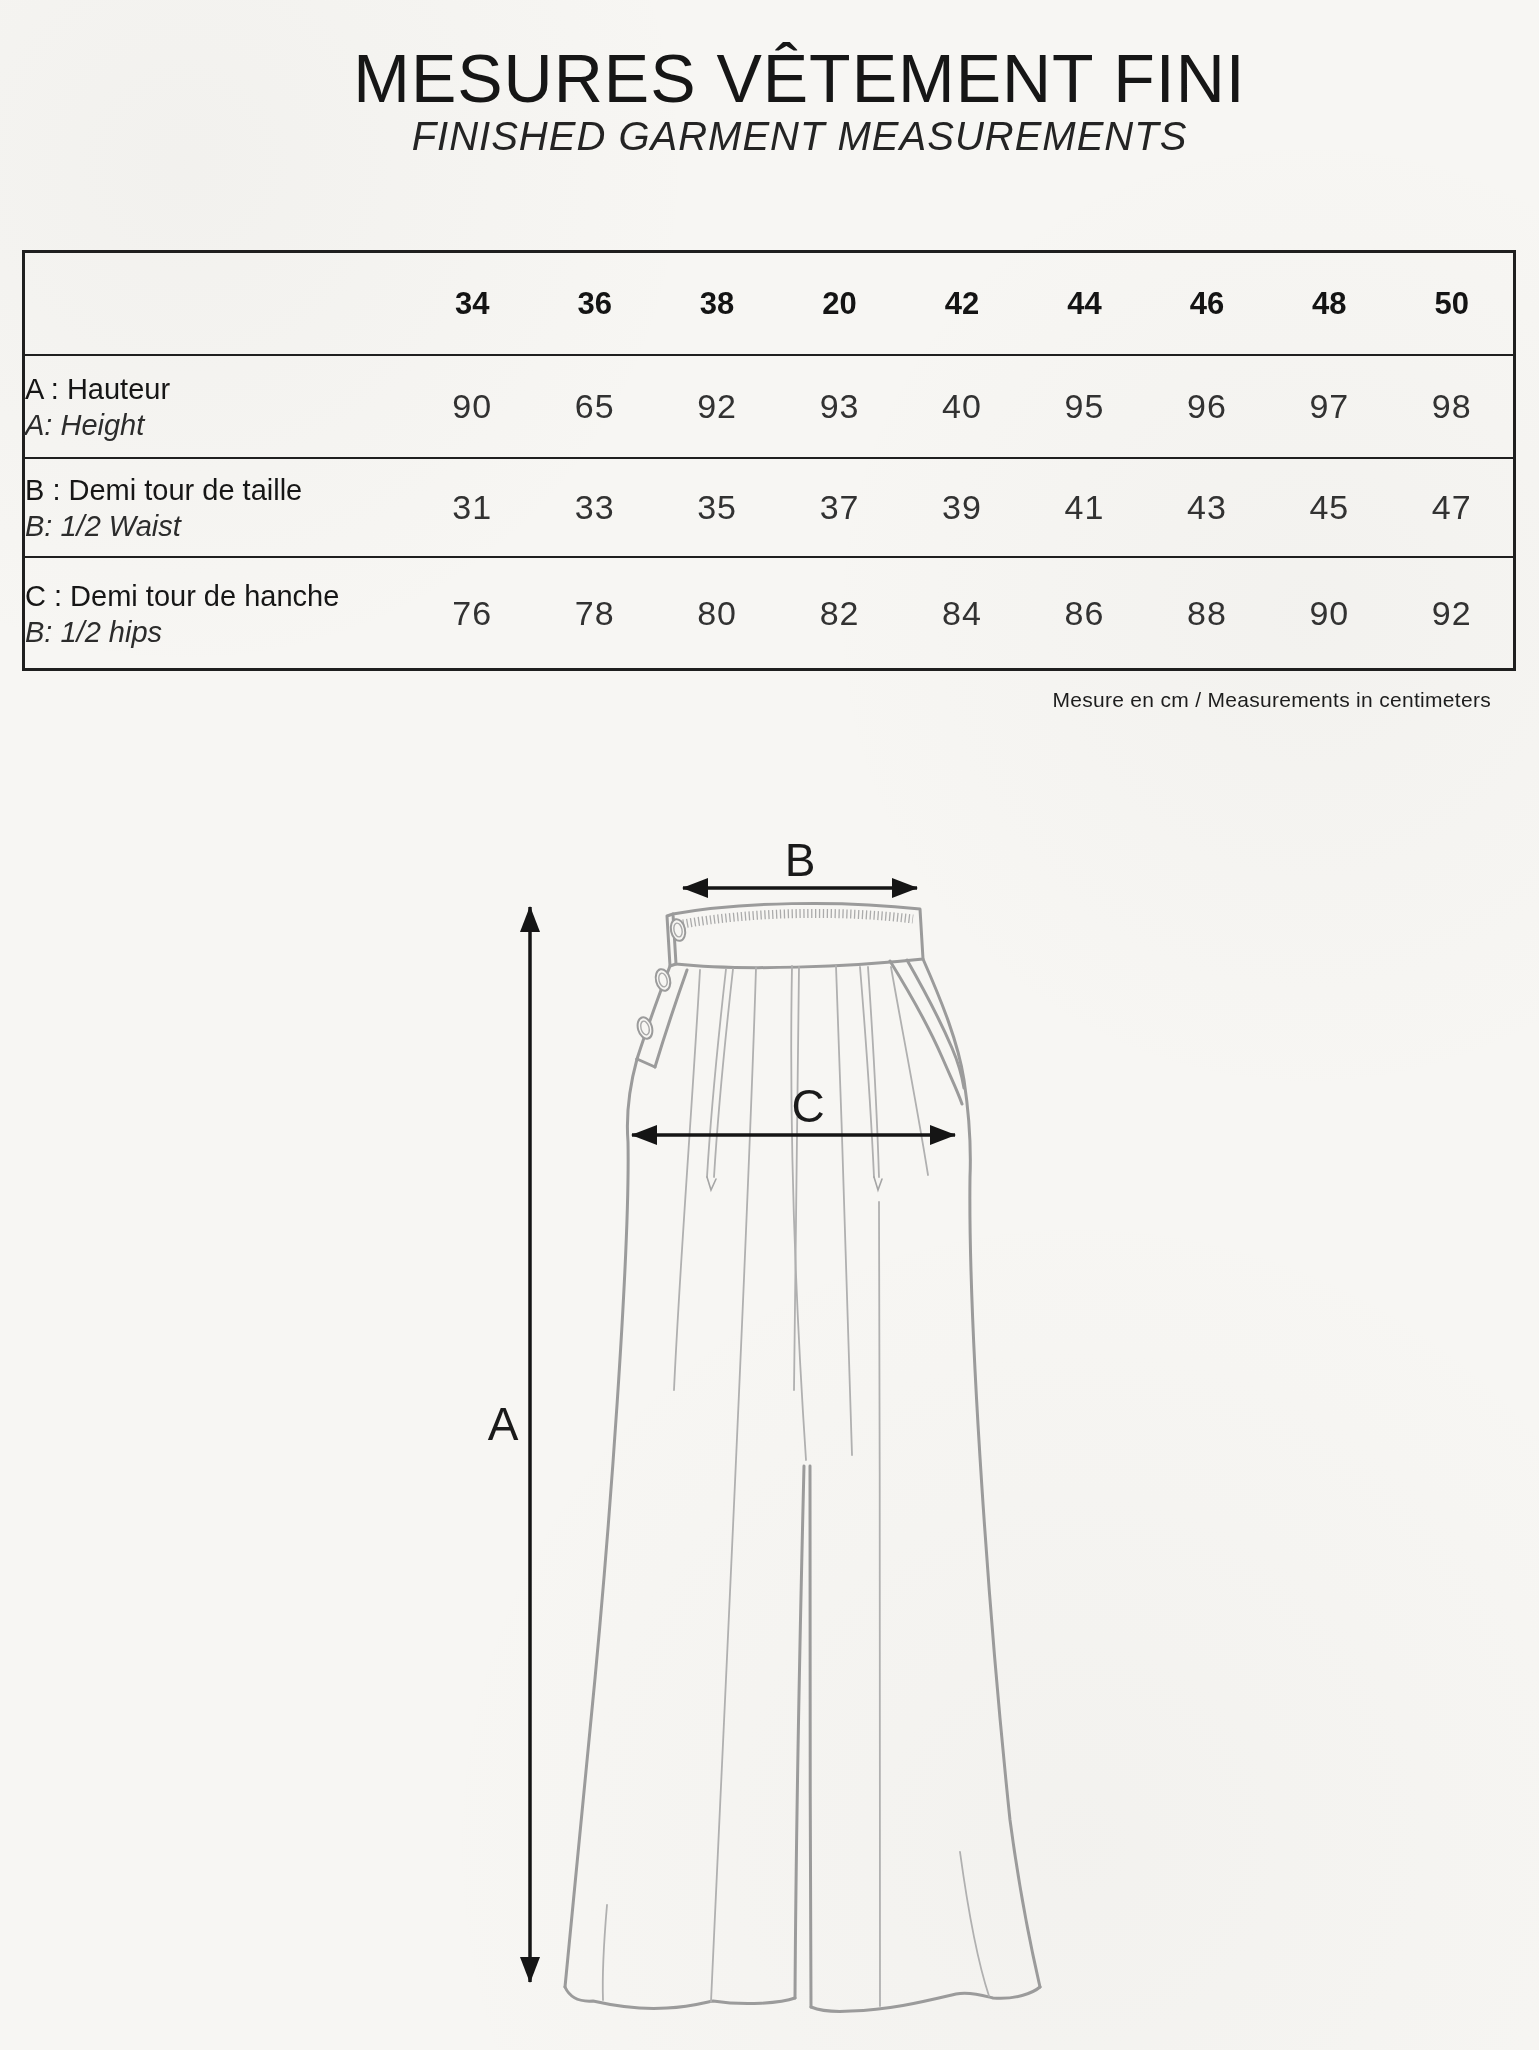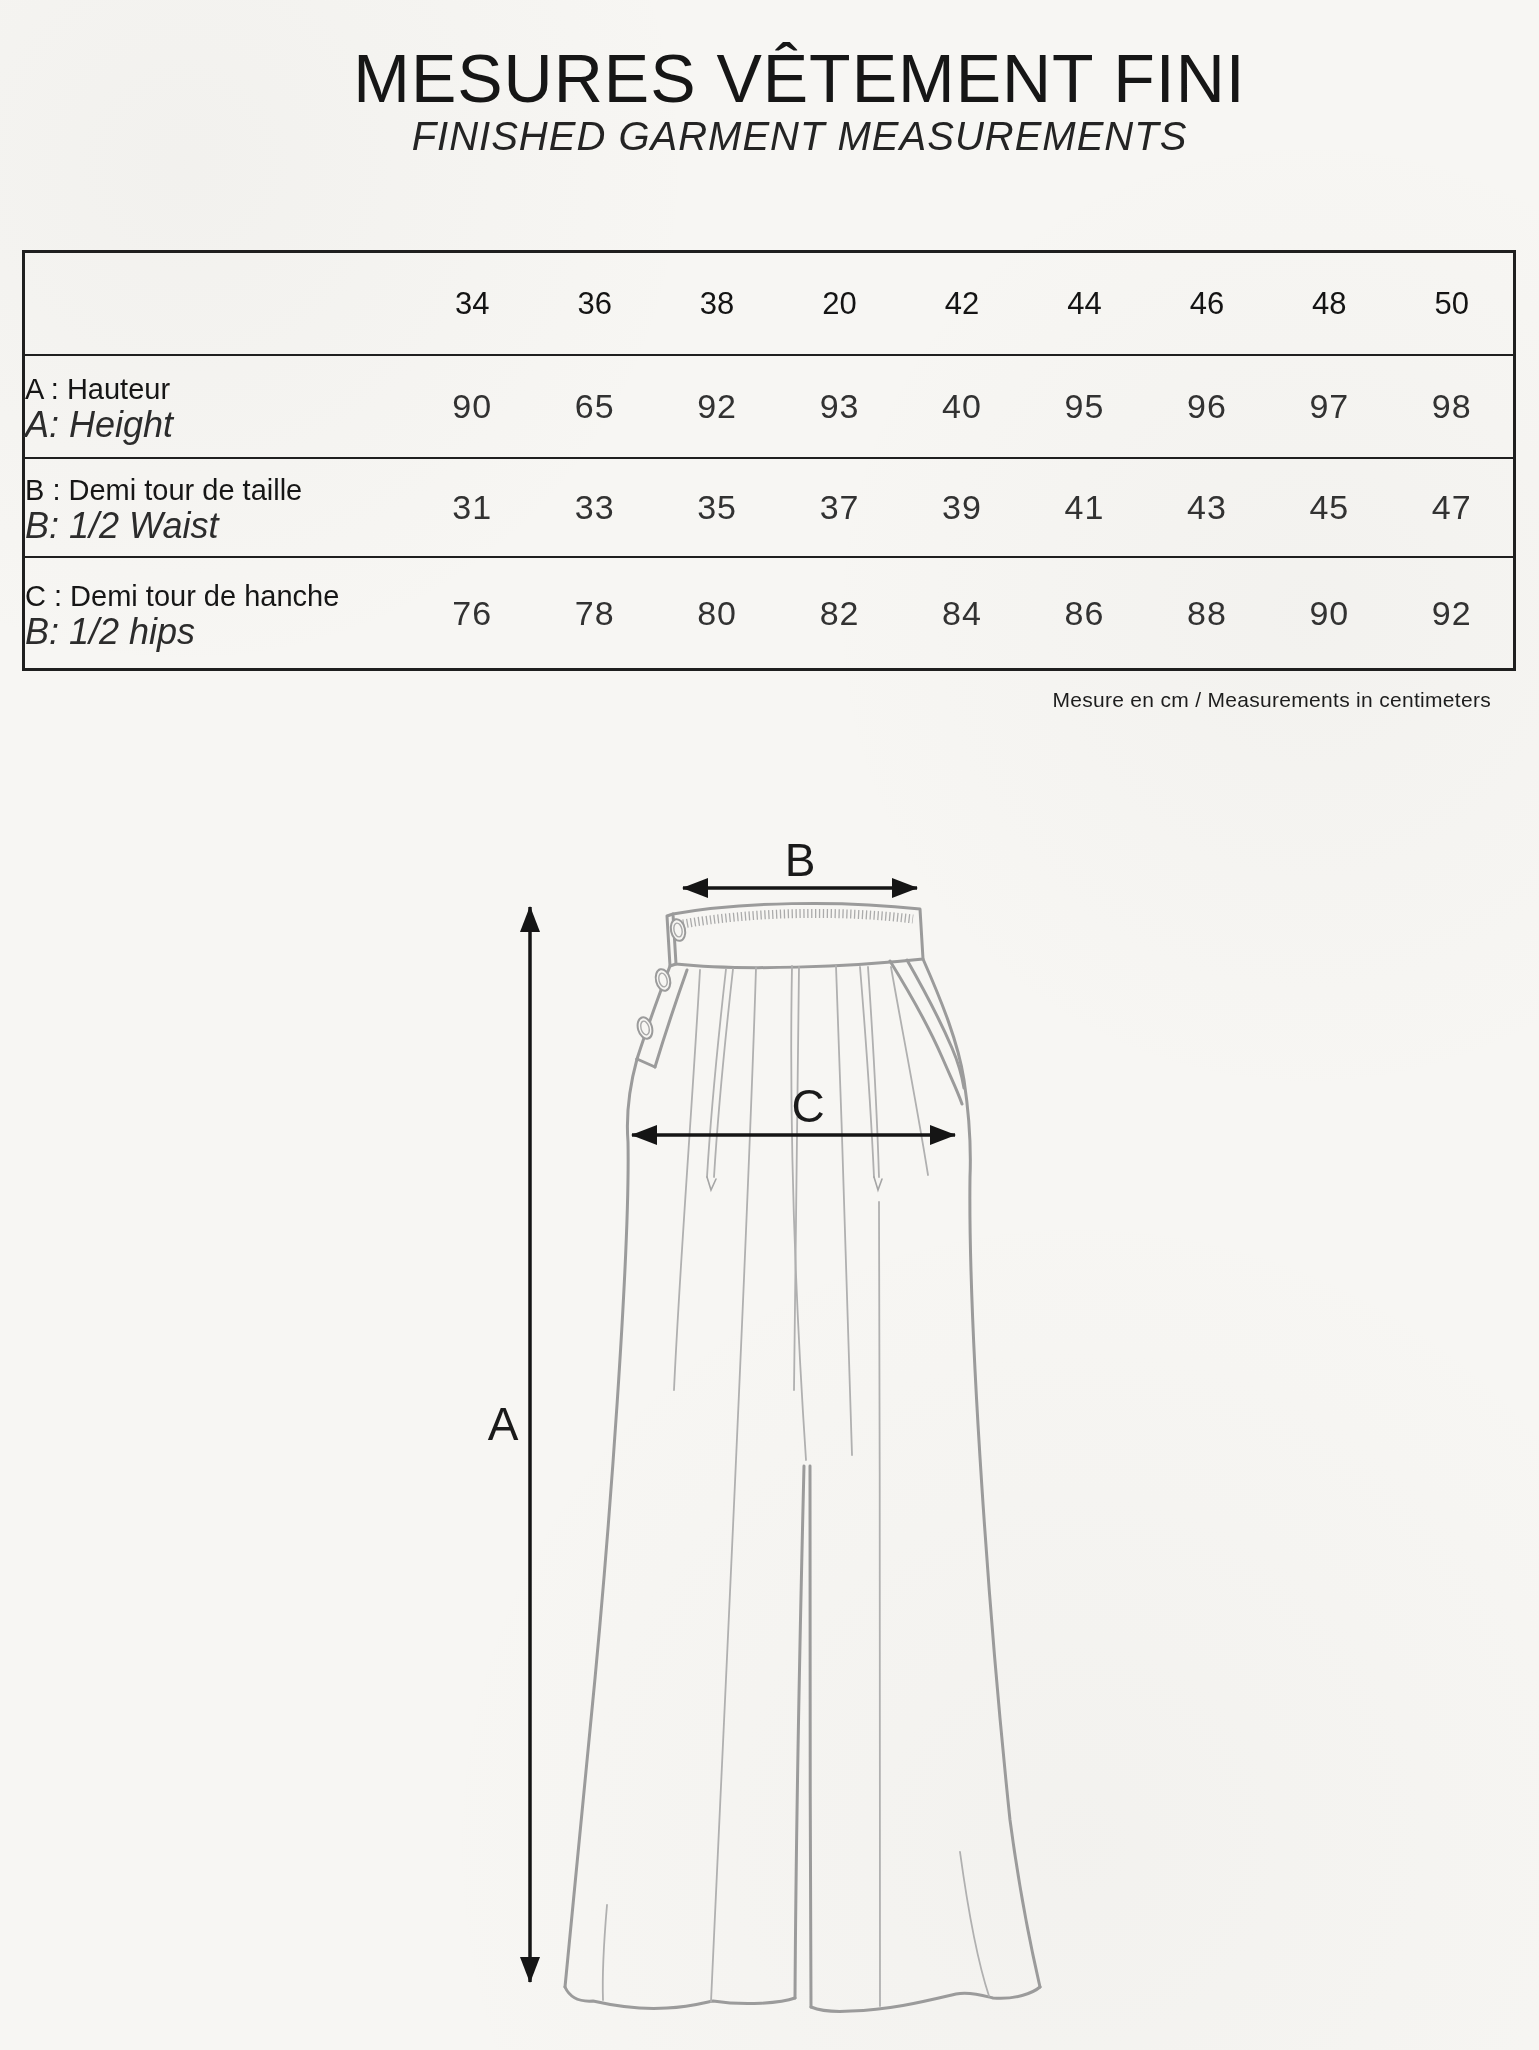--- a/index.html
+++ b/index.html
@@ -32,28 +32,28 @@
     position:absolute;left:22px;top:250px;width:1494px;
     border:3px solid #1f1f1f;box-sizing:border-box;background:transparent;
   }
   .t-row{display:grid;grid-template-columns:386px repeat(9,1fr);align-items:stretch;}
   .t-row + .t-row{border-top:2px solid #1f1f1f;}
   .t-row.hrow{height:101px;}
   .t-row.r1{height:101px;}
   .t-row.r2{height:97px;}
   .t-row.r3{height:110px;}
   .cell{display:flex;align-items:center;justify-content:center;}
-  .size-cell{font-weight:400;font-size:31px;color:#141414;}
+  .size-cell{font-weight:700;font-size:31px;color:#141414;}
   .val-cell{font-size:34px;font-weight:400;color:#323232;letter-spacing:1px;}
   .label-cell{
     flex-direction:column;align-items:flex-start;justify-content:center;
     box-sizing:border-box;
   }
   .label-fr{font-size:29px;line-height:37px;color:#161616;}
-  .label-en{font-size:36px;line-height:34px;font-style:italic;color:#2c2c2c;}
+  .label-en{font-size:29px;line-height:34px;font-style:italic;color:#2c2c2c;}
   
   .caption{
     position:absolute;top:688px;right:48px;
     font-size:21px;color:#1d1d1d;letter-spacing:0.3px;
   }
   
   .diagram{position:absolute;left:380px;top:830px;}
   .arrow{stroke:#151515;stroke-width:3.5;fill:none;}
   .dimtext{font-family:"Liberation Sans",sans-serif;font-size:46px;fill:#1a1a1a;}
   .outline{stroke:#9b9b9b;stroke-width:3;fill:none;stroke-linecap:round;stroke-linejoin:round;}

